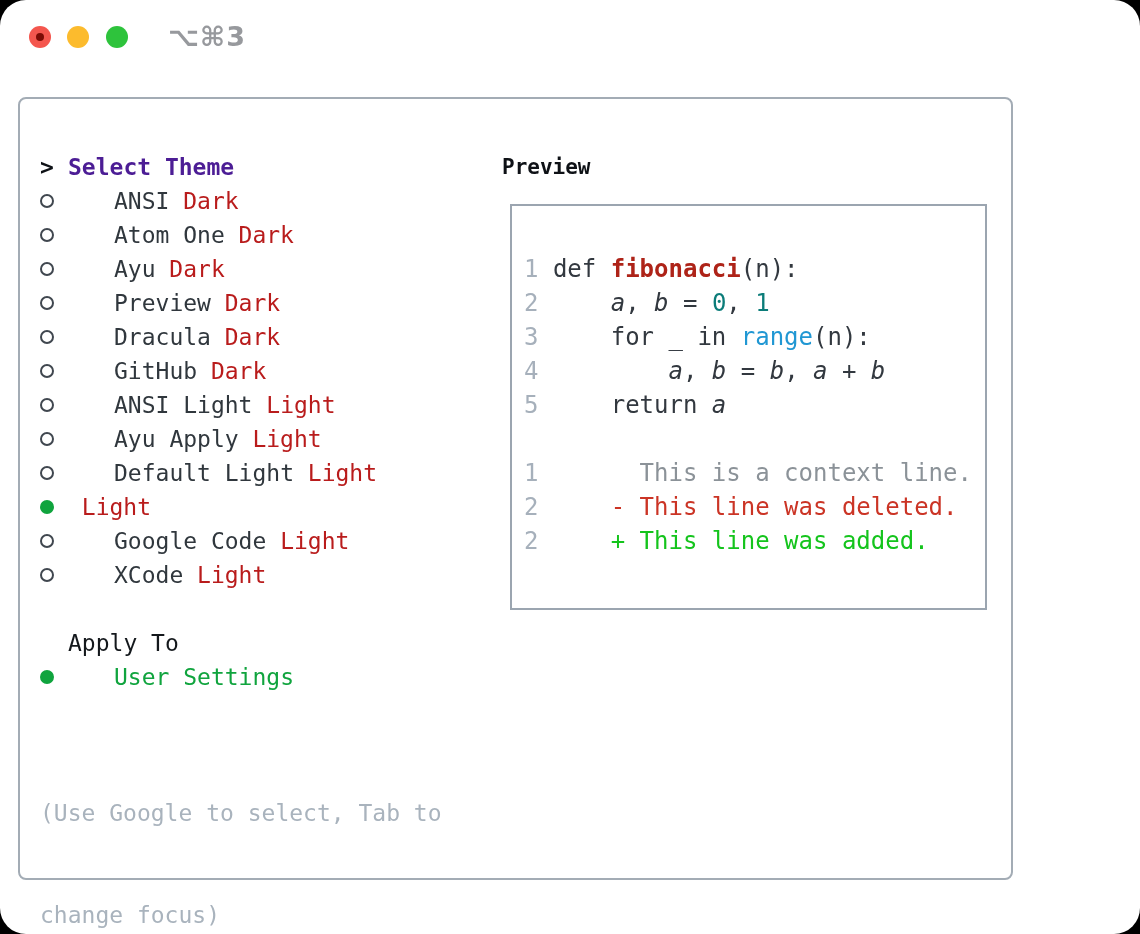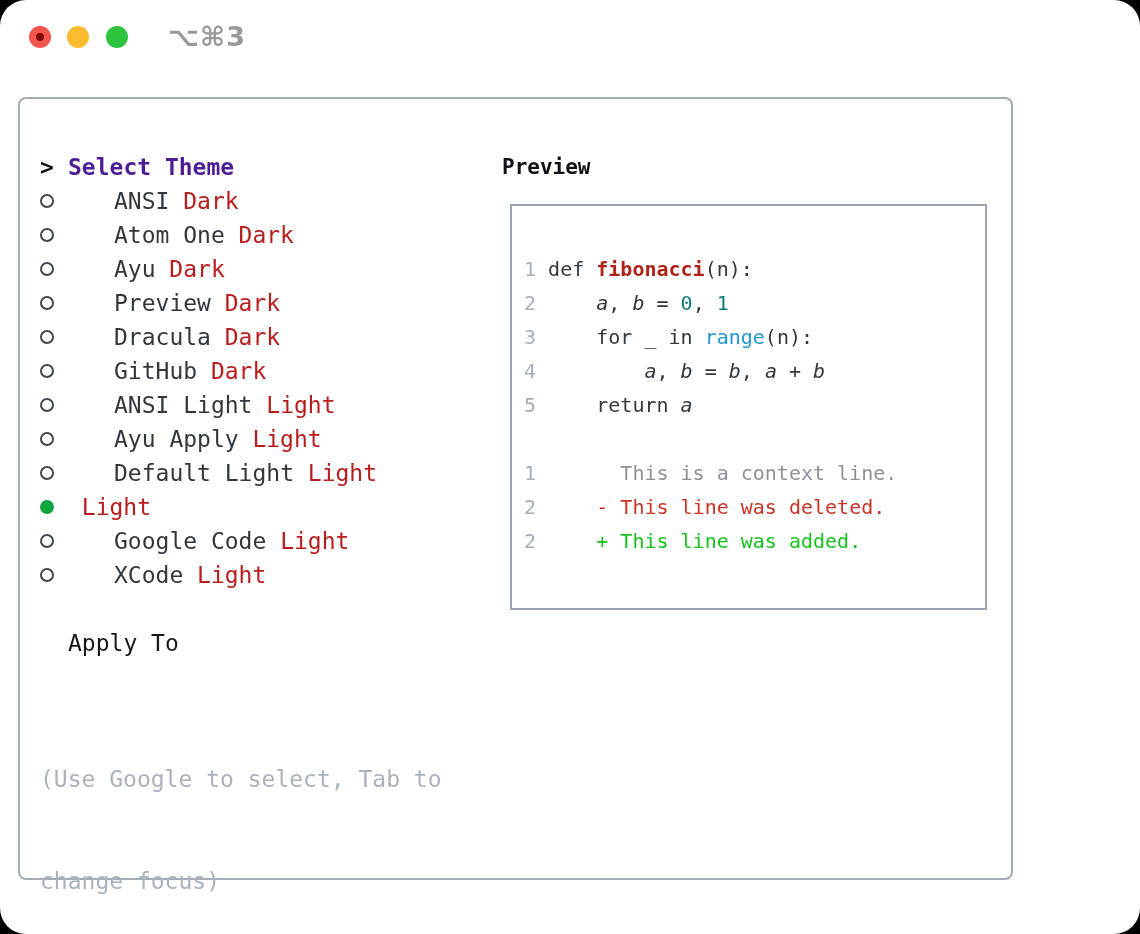--- a/index.html
+++ b/index.html
@@ -50,21 +50,21 @@
     font-weight:bold; font-size:21px; color:#0e1116;
   }
   .preview-box {
     position:absolute; left:490px; top:105px; width:477px; height:406px;
     box-sizing:border-box; border:2px solid #9ba5b0; background:#ffffff;
     overflow:hidden;
   }
   .preview-box pre {
     margin:0; padding:46px 0 0 12px;
     font-family:"DejaVu Sans Mono", monospace;
-    font-size:20px; line-height:34px; color:#32383f;
+    font-size:24px; line-height:34px; color:#32383f;
   }
   .tk-num  { color:#a6b0bb; }
   .tk-code { color:#32383f; }
   .tk-fn   { color:#ae2318; font-weight:bold; }
   .tk-call { color:#2097d3; }
   .tk-lit  { color:#0b7c79; }
   .tk-var  { color:#32383f; font-style:italic; }
   .tk-ctx  { color:#8b9298; }
   .tk-del  { color:#cb3425; }
   .tk-add  { color:#14c41c; }
@@ -151,20 +151,24 @@
         <span class="name">XCode</span>
         <span class="variant">Light</span>
       </div>
 
       <div class="spacer"></div>
 
       <div class="row">
         <span class="marker"></span>
         <span class="apply-title">Apply To</span>
       </div>
+      <div class="row selected">
+        <span class="marker"><span class="radio"></span></span>
+        <span class="name">User Settings</span>
+      </div>
 
       <div class="spacer"></div>
 
       <div class="help">
         <div>(Use Google to select, Tab to</div>
         <div>change focus)</div>
       </div>
     </div>
 
     <div class="preview-title">Preview</div>

